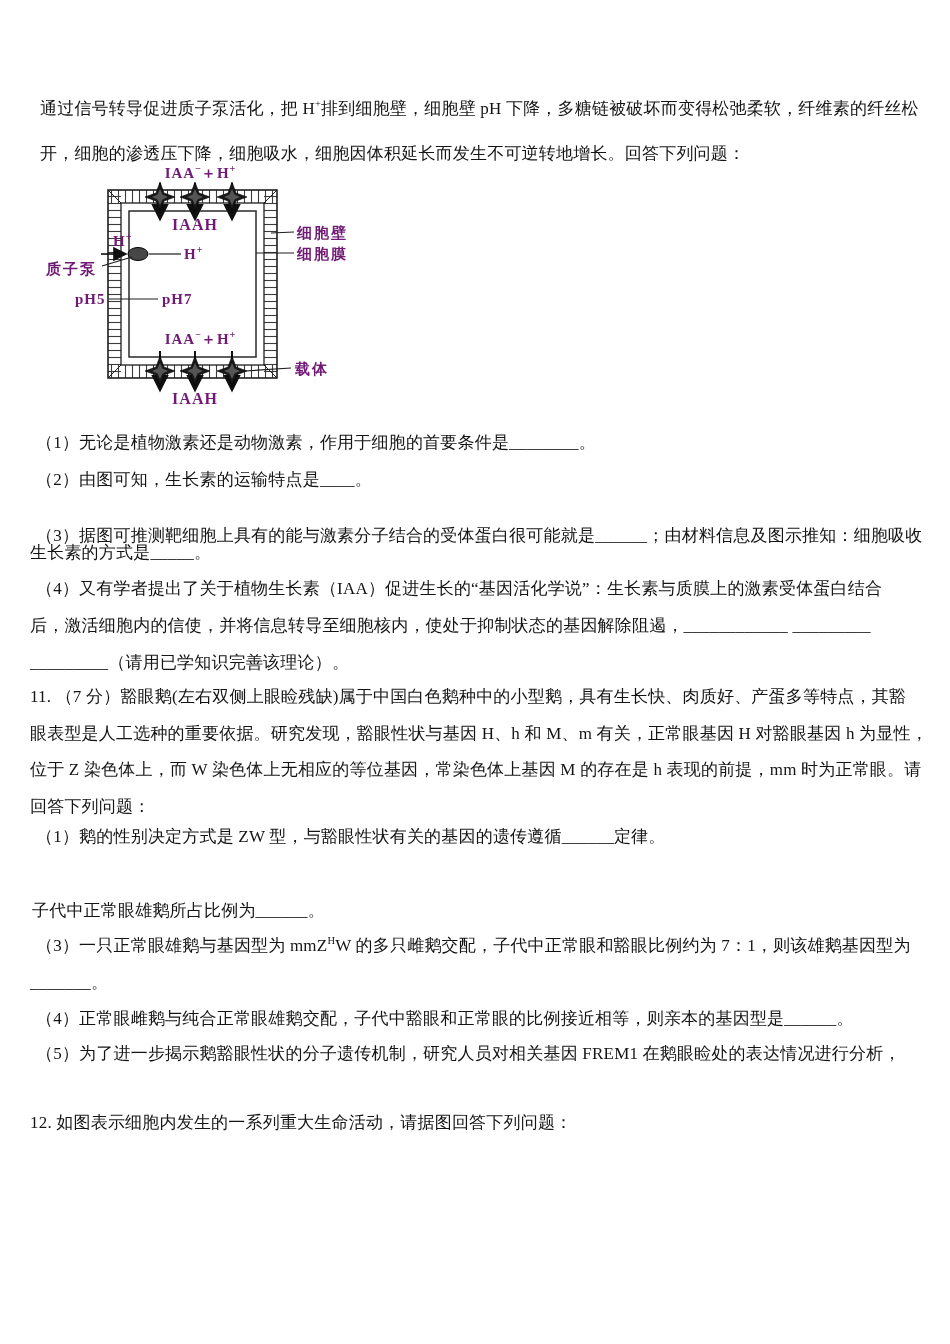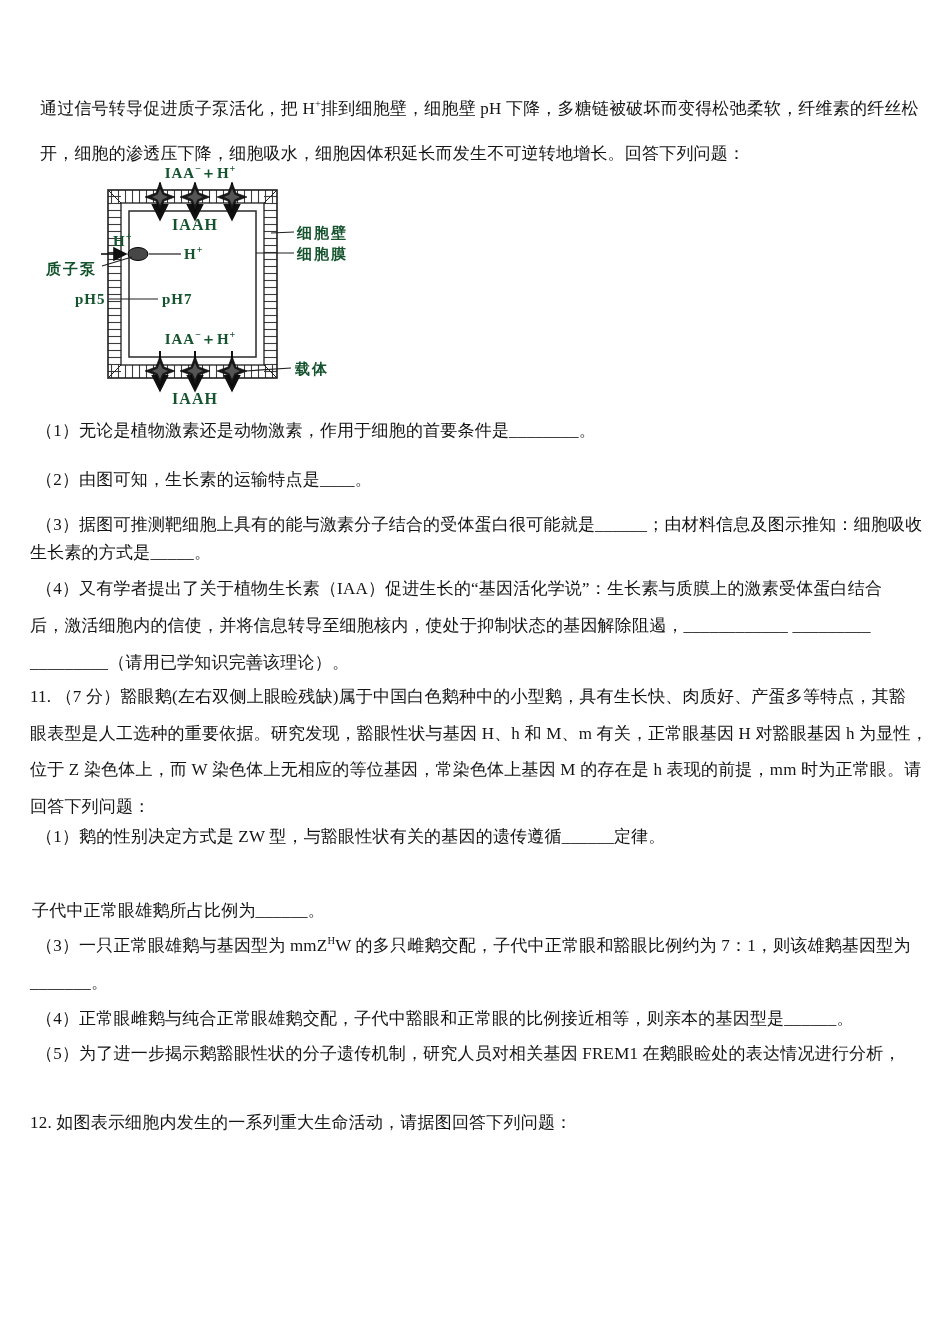--- a/index.html
+++ b/index.html
@@ -8,21 +8,21 @@
     font-family:"Liberation Serif","DejaVu Serif",serif;
     color:#141414;font-size:17px;overflow:hidden;
     margin:0 auto;
   }
   .tl{position:absolute;white-space:nowrap;line-height:26px;letter-spacing:.2px;}
   .tl sup{font-size:10.5px;line-height:0;vertical-align:super;}
   .diagram{position:absolute;left:45px;top:165px;width:370px;height:252px;}
   .diagram svg{position:absolute;left:0;top:0;}
   .dl{
     position:absolute;font-weight:bold;font-size:15px;line-height:16px;
-    white-space:nowrap;color:#14532d;letter-spacing:1px;
+    white-space:nowrap;color:#701a75;letter-spacing:1px;
   }
   .dl sup{font-size:10px;line-height:0;vertical-align:super;letter-spacing:0;}
   .dl.cn{letter-spacing:2px;}
 </style>
 </head>
 <body>
 
 <div class="page">
 
   <div class="tl" style="left:40px;top:96px">通过信号转导促进质子泵活化，把 H<sup>+</sup>排到细胞壁，细胞壁 pH 下降，多糖链被破坏而变得松弛柔软，纤维素的纤丝松</div>
@@ -101,23 +101,23 @@
     <div class="dl cn" style="left:1px;top:96px">质子泵</div>
     <div class="dl" style="left:30px;top:126px">pH5</div>
     <div class="dl" style="left:117px;top:126px">pH7</div>
     <div class="dl" style="left:100px;top:166px;width:110px;text-align:center">IAA<sup>−</sup>＋H<sup>+</sup></div>
     <div class="dl" style="left:125px;top:226px;width:50px;text-align:center;font-size:16px">IAAH</div>
     <div class="dl cn" style="left:252px;top:60px">细胞壁</div>
     <div class="dl cn" style="left:252px;top:81px">细胞膜</div>
     <div class="dl cn" style="left:250px;top:196px">载体</div>
   </div>
 
-  <div class="tl" style="left:36px;top:418px">（1）无论是植物激素还是动物激素，作用于细胞的首要条件是________。</div>
+  <div class="tl" style="left:36px;top:430px">（1）无论是植物激素还是动物激素，作用于细胞的首要条件是________。</div>
   <div class="tl" style="left:36px;top:467px">（2）由图可知，生长素的运输特点是____。</div>
-  <div class="tl" style="left:36px;top:512px">（3）据图可推测靶细胞上具有的能与激素分子结合的受体蛋白很可能就是______；由材料信息及图示推知：细胞吸收</div>
+  <div class="tl" style="left:36px;top:523px">（3）据图可推测靶细胞上具有的能与激素分子结合的受体蛋白很可能就是______；由材料信息及图示推知：细胞吸收</div>
   <div class="tl" style="left:30px;top:540px">生长素的方式是_____。</div>
   <div class="tl" style="left:36px;top:576px">（4）又有学者提出了关于植物生长素（IAA）促进生长的“基因活化学说”：生长素与质膜上的激素受体蛋白结合</div>
   <div class="tl" style="left:30px;top:650px">_________（请用已学知识完善该理论）。</div>
   <div class="tl" style="left:30px;top:613px">后，激活细胞内的信使，并将信息转导至细胞核内，使处于抑制状态的基因解除阻遏，____________ _________</div>
 
   <div class="tl" style="left:30px;top:684px">11. （7 分）豁眼鹅(左右双侧上眼睑残缺)属于中国白色鹅种中的小型鹅，具有生长快、肉质好、产蛋多等特点，其豁</div>
   <div class="tl" style="left:30px;top:721px">眼表型是人工选种的重要依据。研究发现，豁眼性状与基因 H、h 和 M、m 有关，正常眼基因 H 对豁眼基因 h 为显性，</div>
   <div class="tl" style="left:30px;top:757px">位于 Z 染色体上，而 W 染色体上无相应的等位基因，常染色体上基因 M 的存在是 h 表现的前提，mm 时为正常眼。请</div>
   <div class="tl" style="left:30px;top:794px">回答下列问题：</div>
 

